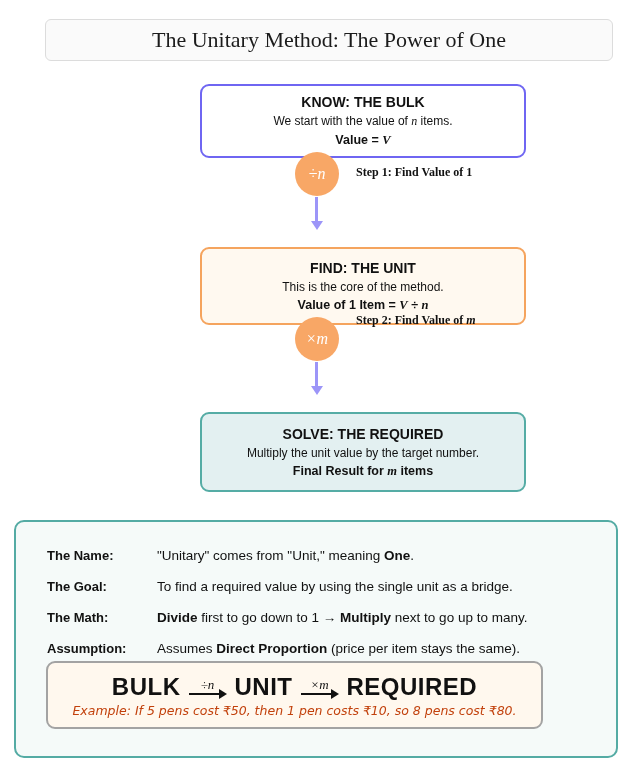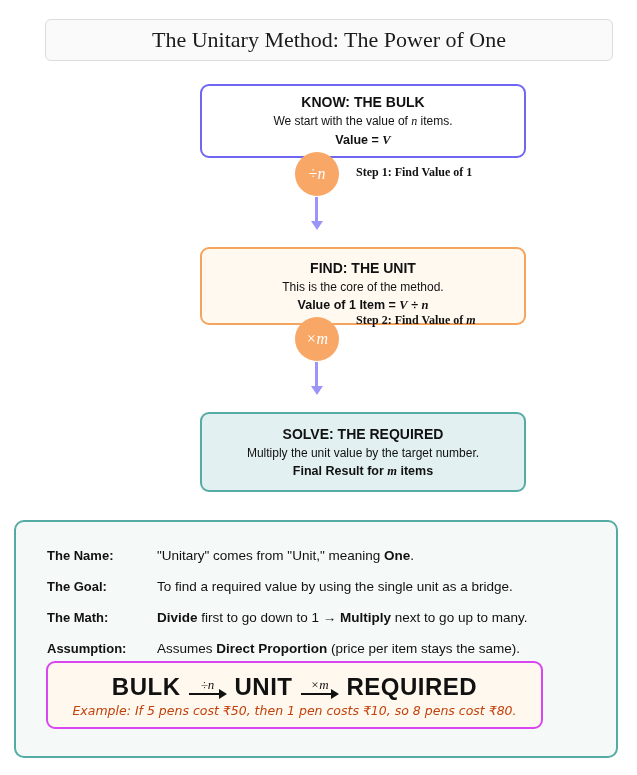--- a/index.html
+++ b/index.html
@@ -59,21 +59,21 @@
   .row-label {
     position:absolute; left:31px; font-size:13px; font-weight:bold; white-space:nowrap;
   }
   .row-value {
     position:absolute; left:141px; font-size:13.5px; white-space:nowrap;
   }
   .row-value b { font-weight:bold; }
   .r0 { top:26px; } .r1 { top:57px; } .r2 { top:88px; } .r3 { top:119px; }
   .formula-box {
     position:absolute; left:30px; top:139px; width:497px; height:68px;
-    background:#FFF8EE; border:2px solid #d946ef; border-radius:9px; box-sizing:border-box;
+    background:#FFF8EE; border:2px solid #a3a3a3; border-radius:9px; box-sizing:border-box;
     display:flex; flex-direction:column; align-items:center; justify-content:center; gap:2px;
   }
   .formula-line {
     display:flex; align-items:center; gap:9px;
     font-size:24px; font-weight:bold; letter-spacing:0.5px; color:#111;
   }
   .xarrow { display:flex; flex-direction:column; align-items:center; }
   .xarrow-label {
     font-family:"Liberation Serif","DejaVu Serif",serif; font-style:italic;
     font-size:13px; font-weight:normal; letter-spacing:0; line-height:1; margin-bottom:2px;

